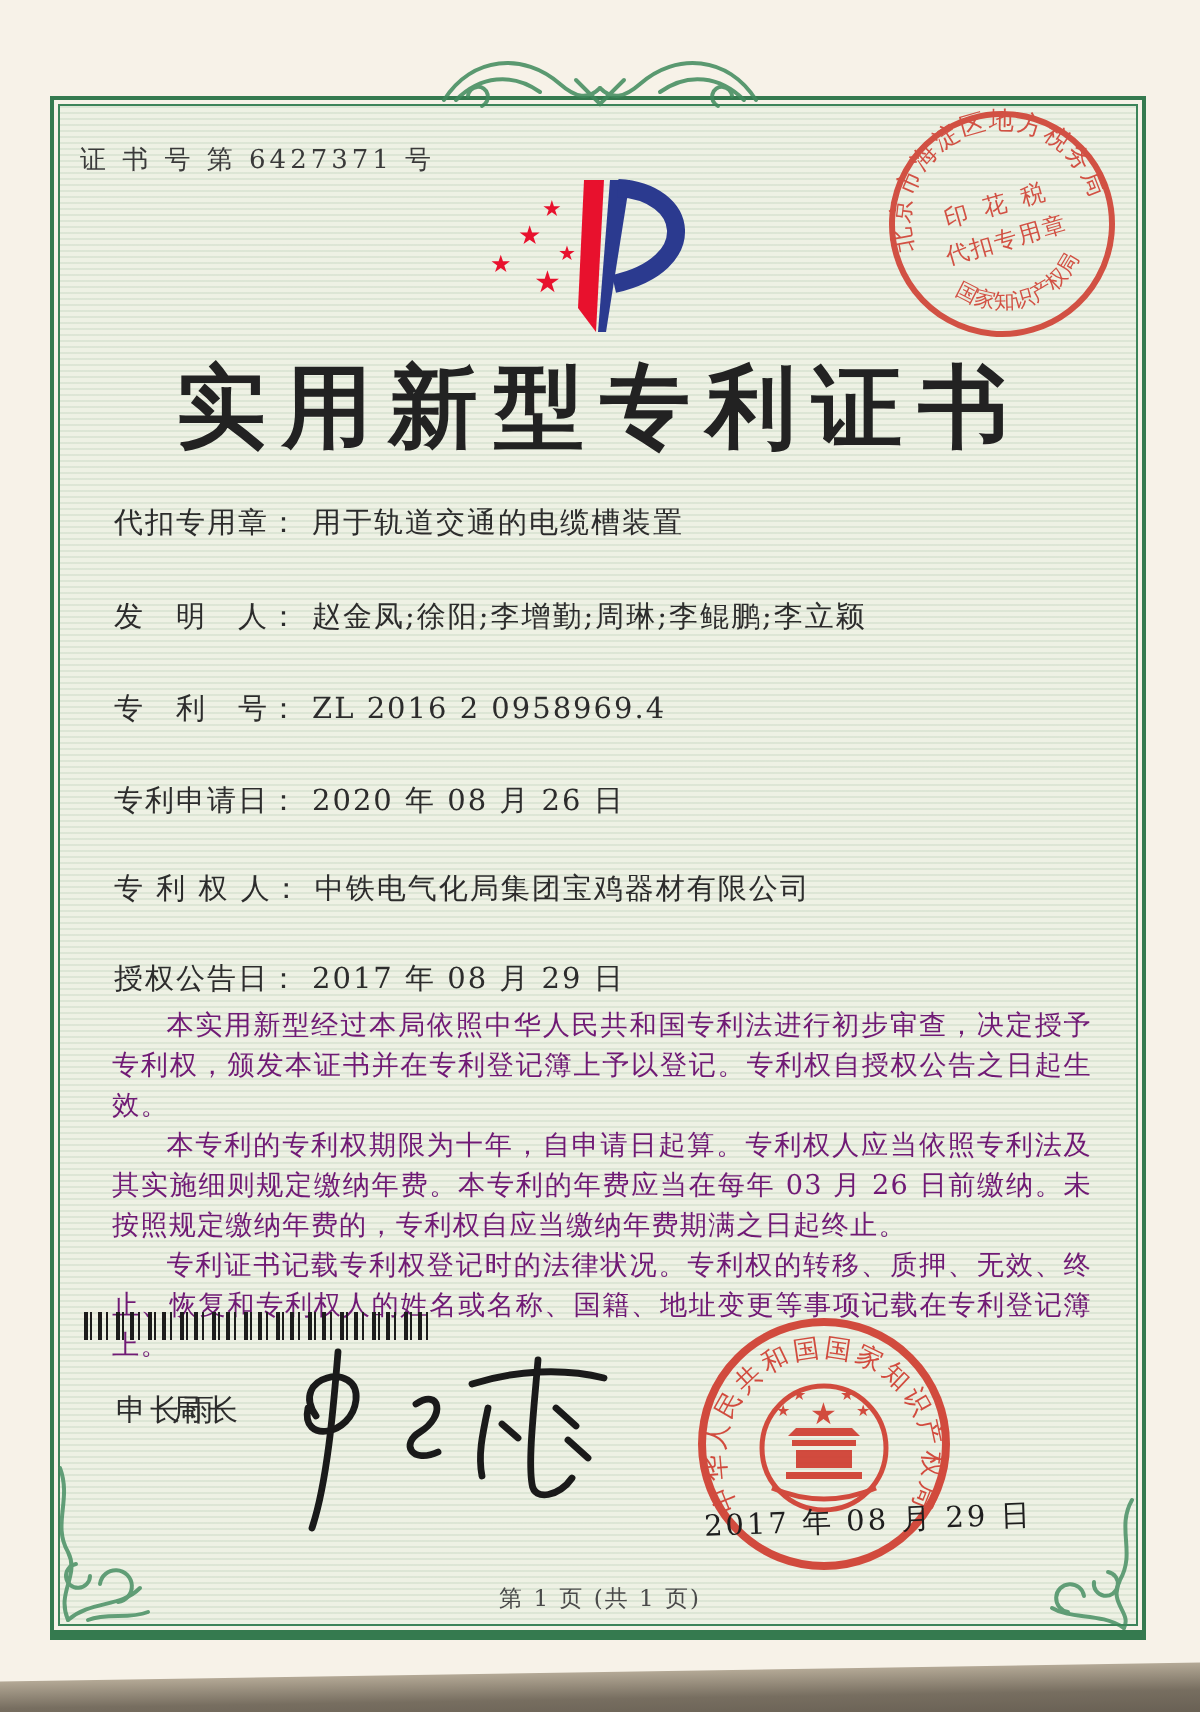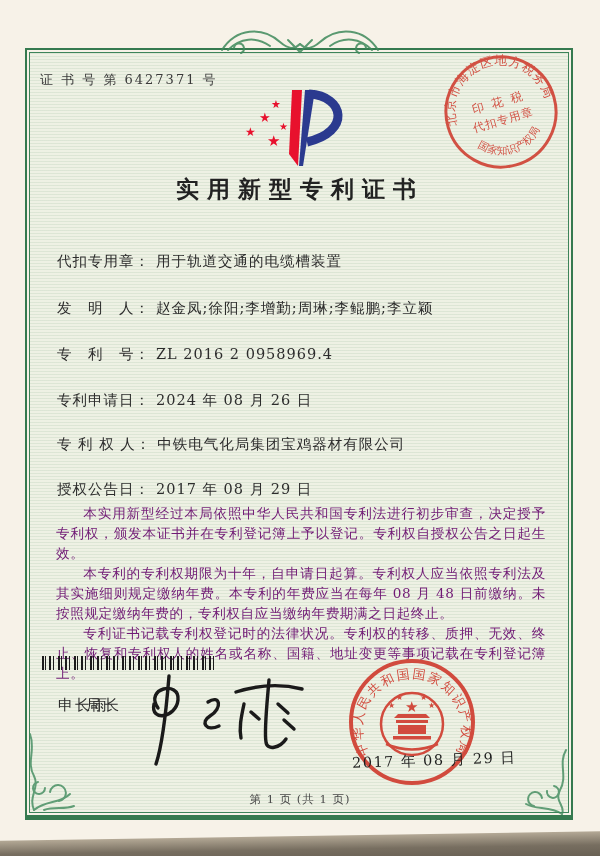--- a/index.html
+++ b/index.html
@@ -32,21 +32,21 @@
     position:absolute; left:40px; top:71px;
     font-size:13px; color:#3a3a3a; letter-spacing:2px;
   }
   .logo { position:absolute; left:237px; top:84px; width:126px; height:88px; }
   .tax-seal {
     position:absolute; left:441px; top:52px; width:120px; height:120px;
     transform:rotate(-16deg); opacity:0.87;
   }
   .title {
     position:absolute; left:0; right:0; top:174px;
-    text-align:center; font-size:23px; font-weight:bold;
+    text-align:center; font-size:45px; font-weight:bold;
     letter-spacing:8px; color:#222;
   }
   .field {
     position:absolute; left:57px; font-size:14.5px; color:#2c2c2c;
     letter-spacing:1px; white-space:nowrap;
   }
   .f0{top:252px;} .f1{top:299px;} .f2{top:345px;} .f3{top:391px;} .f4{top:435px;} .f5{top:480px;}
   .field .val { margin-left:6px; }
   .paras {
     position:absolute; left:56px; top:503px; width:490px;
@@ -141,32 +141,32 @@
   <div class="field f0">
     <span>代扣专用章：</span><span class="val">用于轨道交通的电缆槽装置</span>
   </div>
   <div class="field f1">
     <span>发　明　人：</span><span class="val">赵金凤;徐阳;李增勤;周琳;李鲲鹏;李立颖</span>
   </div>
   <div class="field f2">
     <span>专　利　号：</span><span class="val">ZL 2016 2 0958969.4</span>
   </div>
   <div class="field f3">
-    <span>专利申请日：</span><span class="val">2024 年 08 月 26 日</span>
+    <span>专利申请日：</span><span class="val">2020 年 08 月 26 日</span>
   </div>
   <div class="field f4">
     <span>专 利 权 人：</span><span class="val">中铁电气化局集团宝鸡器材有限公司</span>
   </div>
   <div class="field f5">
     <span>授权公告日：</span><span class="val">2017 年 08 月 29 日</span>
   </div>
 
   <div class="paras">
     <p>本实用新型经过本局依照中华人民共和国专利法进行初步审查，决定授予专利权，颁发本证书并在专利登记簿上予以登记。专利权自授权公告之日起生效。</p>
-    <p>本专利的专利权期限为十年，自申请日起算。专利权人应当依照专利法及其实施细则规定缴纳年费。本专利的年费应当在每年 08 月 48 日前缴纳。未按照规定缴纳年费的，专利权自应当缴纳年费期满之日起终止。</p>
+    <p>本专利的专利权期限为十年，自申请日起算。专利权人应当依照专利法及其实施细则规定缴纳年费。本专利的年费应当在每年 03 月 26 日前缴纳。未按照规定缴纳年费的，专利权自应当缴纳年费期满之日起终止。</p>
     <p>专利证书记载专利权登记时的法律状况。专利权的转移、质押、无效、终止、恢复和专利权人的姓名或名称、国籍、地址变更等事项记载在专利登记簿上。</p>
   </div>
 
   <div class="barcode"></div>
 
   <div class="sig-title">局长</div>
   <div class="sig-name">申长雨</div>
   <svg class="signature" viewBox="0 0 180 102">
     <g fill="none" stroke="#1a1a1a" stroke-width="3.4" stroke-linecap="round">
       <path d="M30,40 C16,20 52,12 50,32 C48,50 22,54 26,36"></path>

